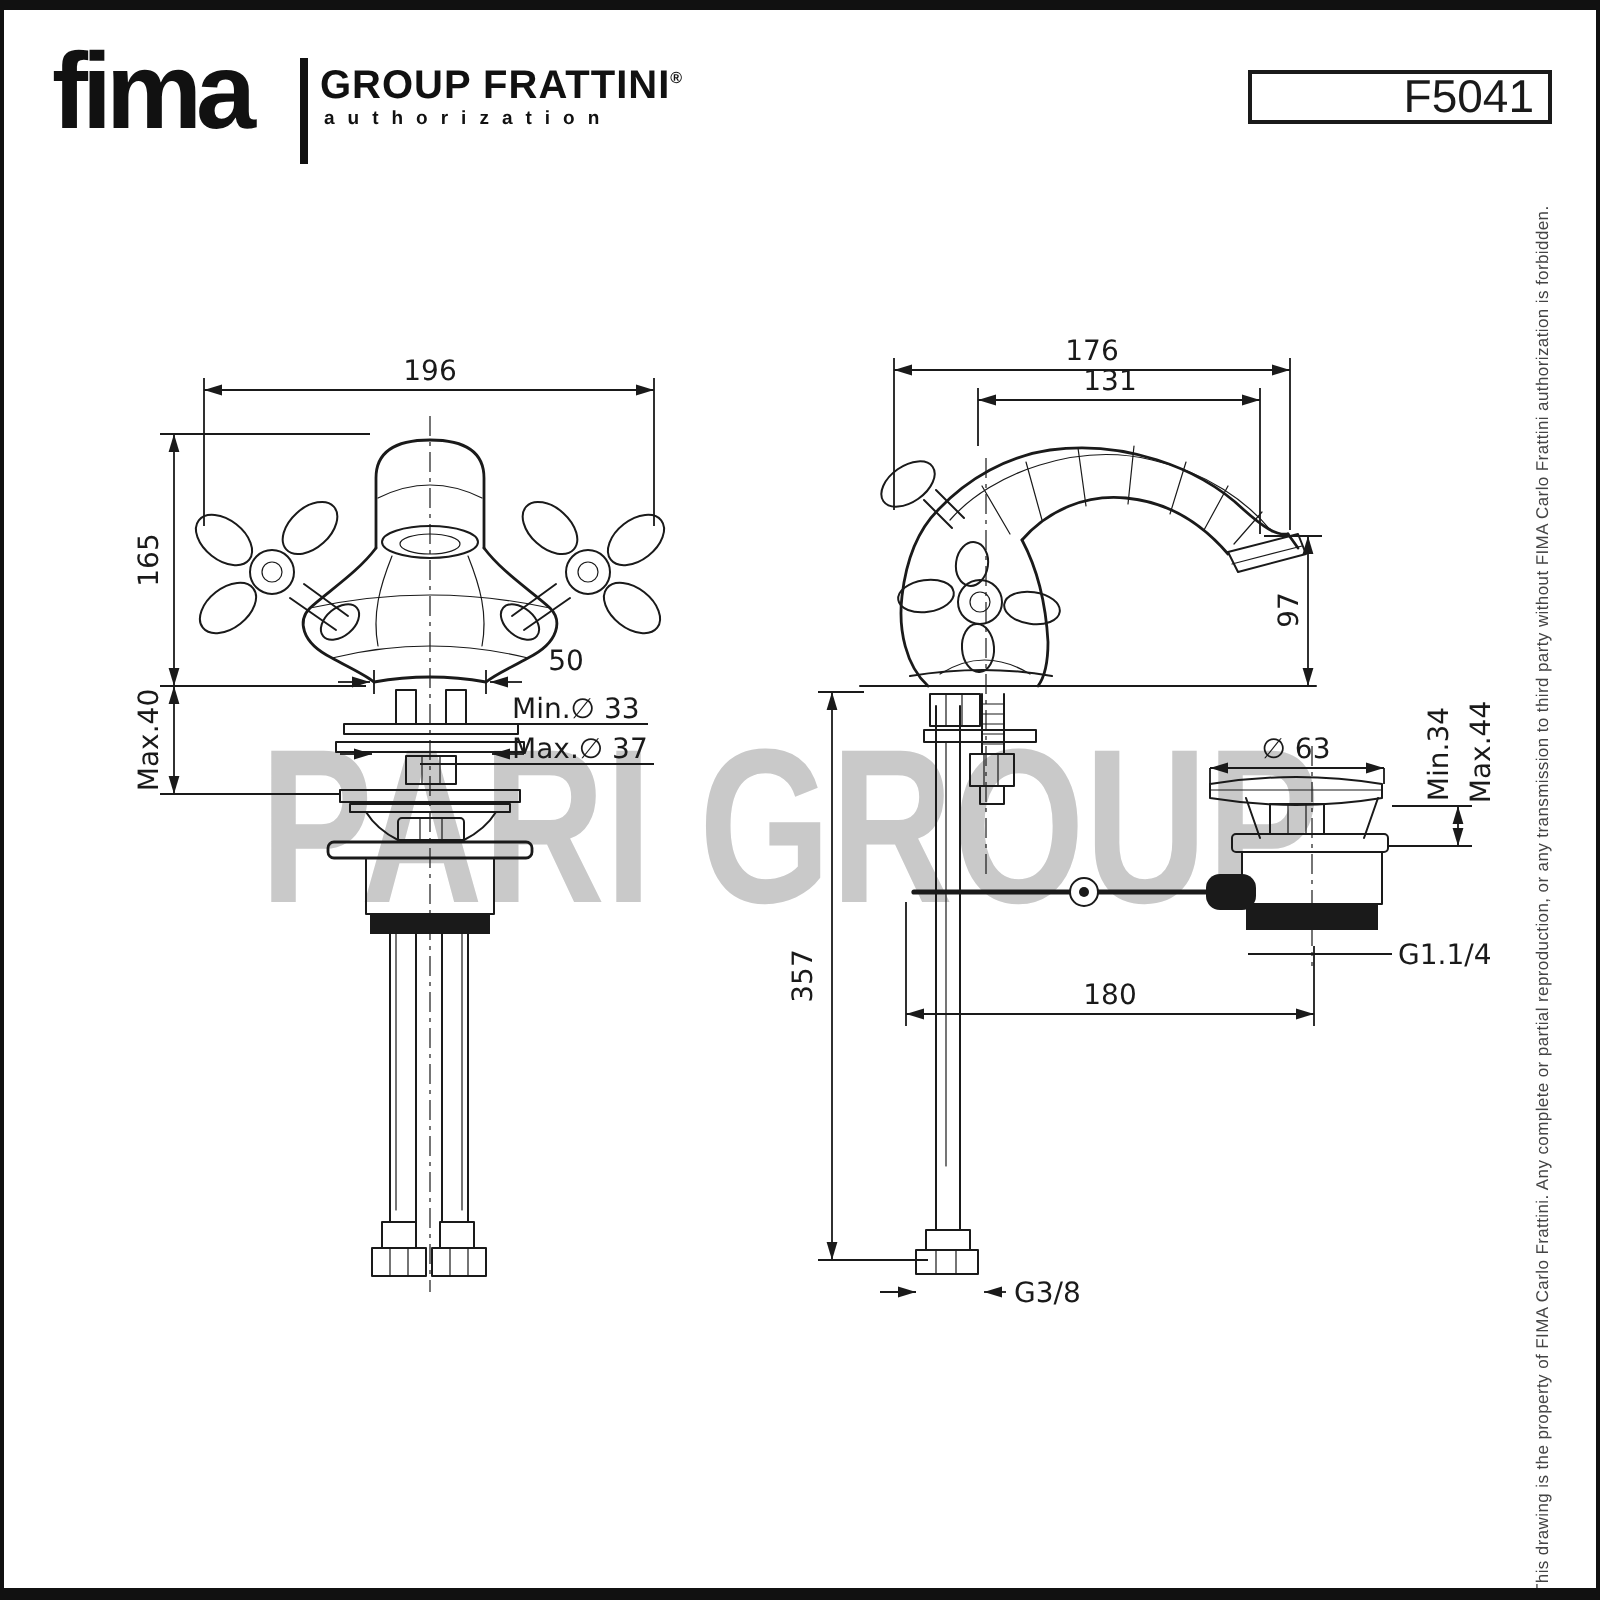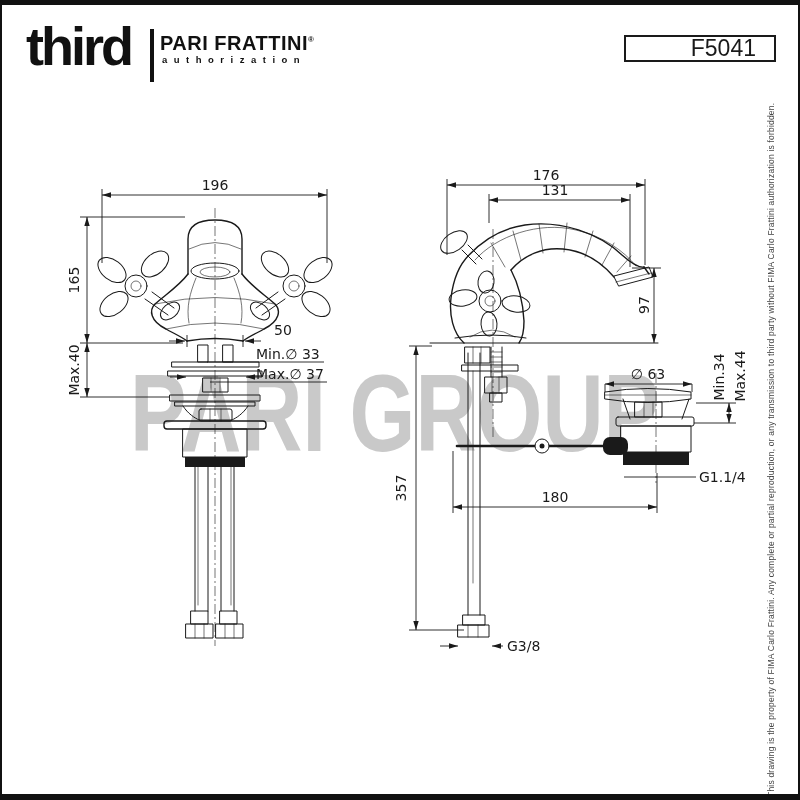--- a/index.html
+++ b/index.html
@@ -23,21 +23,21 @@
     font-size:20px;font-weight:bold;letter-spacing:.5px;color:#111;white-space:nowrap;
   }
   .carlo sup{font-size:8px;vertical-align:super;}
   .rubi{
     position:absolute;left:160px;top:49px;
     font-size:9.5px;font-weight:bold;letter-spacing:6.5px;color:#111;white-space:nowrap;
   }
   .model-box{
     position:absolute;left:622px;top:30px;width:152px;height:27px;
     border:2px solid #1a1a1a;box-sizing:border-box;
-    font-size:23px;color:#1a1a1a;text-align:right;line-height:23px;padding-right:18px;
+    font-size:23px;color:#1a1a1a;text-align:right;line-height:23px;padding-right:7px;
   }
   
   svg.draw{position:absolute;left:0;top:0;}
   .wm{font-family:"Liberation Sans",sans-serif;font-weight:bold;font-size:110px;fill:#c9c9c9;}
   .ol{fill:none;stroke:#1a1a1a;stroke-width:1.4;stroke-linejoin:round;stroke-linecap:round;}
   .md{fill:none;stroke:#1a1a1a;stroke-width:1;stroke-linejoin:round;stroke-linecap:round;}
   .lt{fill:none;stroke:#1a1a1a;stroke-width:.6;stroke-linejoin:round;stroke-linecap:round;}
   .dim{fill:none;stroke:#1a1a1a;stroke-width:.9;}
   .cl{fill:none;stroke:#1a1a1a;stroke-width:.6;stroke-dasharray:10 3 2 3;}
   .rod{fill:none;stroke:#1a1a1a;stroke-width:2.6;stroke-linecap:round;}
@@ -53,23 +53,23 @@
     writing-mode:vertical-rl;transform:rotate(180deg);
     font-size:8.5px;color:#444;letter-spacing:.2px;white-space:nowrap;
   }
 </style>
 </head>
 <body>
 
 <div class="page">
 
   <div>
-    <span class="fima">third</span>
+    <span class="fima">fima</span>
     <span class="vbar"></span>
-    <span class="carlo"><span>PARI FRATTINI</span><sup>®</sup></span>
+    <span class="carlo"><span>GROUP FRATTINI</span><sup>®</sup></span>
     <span class="rubi">authorization</span>
     <div class="model-box"><span>F5041</span></div>
   </div>
 
   <svg class="draw" width="796" height="789" viewBox="0 0 796 789">
     <defs>
       <marker id="arr" viewBox="0 0 10 7" refX="10" refY="3.5" markerWidth="10" markerHeight="7" orient="auto-start-reverse">
         <path d="M0,.5 L10,3.5 L0,6.5 Z" fill="#1a1a1a"></path>
       </marker>
     </defs>

